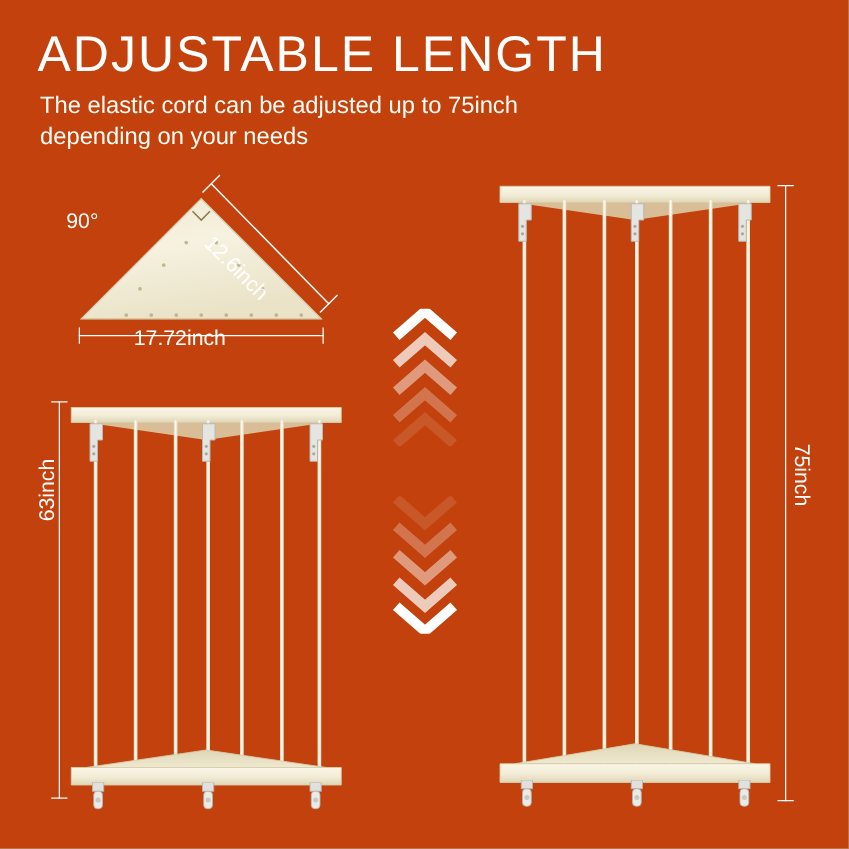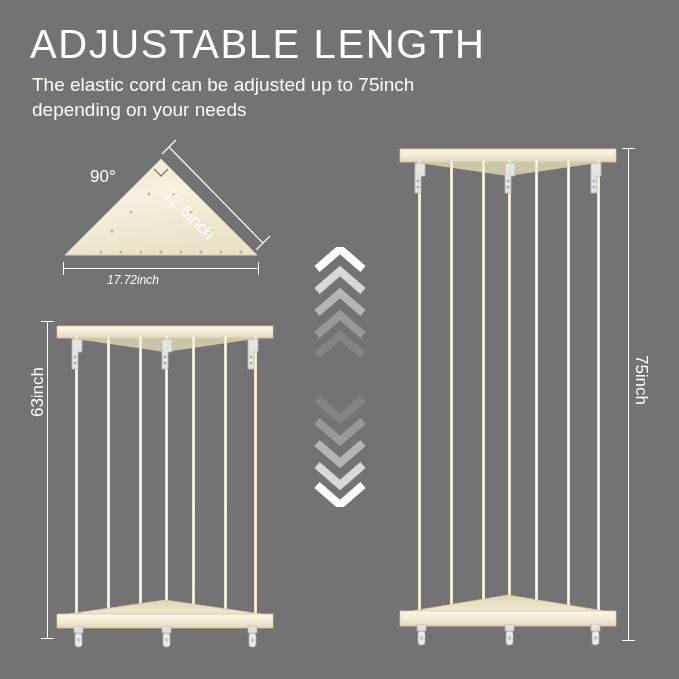--- a/index.html
+++ b/index.html
@@ -4,21 +4,21 @@
 <style>
   html, body {
     margin: 0;
     padding: 0;
     background: #b5bd99;
   }
   #stage {
     position: relative;
     width: 679px;
     height: 679px;
-    background: #737373;
+    background: #c2410c;
     overflow: hidden;
     font-family: "Liberation Sans", sans-serif;
   }
 
   
   .title {
     position: absolute;
     left: 30px;
     top: 22px;
     font-size: 40px;
@@ -117,33 +117,33 @@
         <circle cx="68" cy="55" r="1.5"></circle>
         <circle cx="86" cy="37" r="1.5"></circle>
         <circle cx="147" cy="74" r="1.5"></circle>
         <circle cx="128" cy="55" r="1.5"></circle>
         <circle cx="110" cy="37" r="1.5"></circle>
       </g>
 
       <path d="M 91,12 L 98,19 L 105,12" fill="none" stroke="#8f7b52" stroke-width="1.3"></path>
     </svg>
 
-    <div class="dimlabel" style="left:-2px; top:22px; font-size:17px;margin-left:37px;">90°</div>
+    <div class="dimlabel" style="left:-2px; top:22px; font-size:17px;">90°</div>
 
     <svg style="position:absolute; left:96px; top:2px; width:130px; height:130px; overflow:visible;">
       <line x1="18" y1="0" x2="112" y2="96" stroke="#ffffff" stroke-width="1.2"></line>
       <line x1="11" y1="7" x2="25" y2="-7" stroke="#ffffff" stroke-width="1.2"></line>
       <line x1="105" y1="103" x2="119" y2="89" stroke="#ffffff" stroke-width="1.2"></line>
     </svg>
     <div class="dimlabel" style="left:118px; top:40px; transform:rotate(45deg); transform-origin:0 0; font-size:17px;">12.6inch</div>
 
     <div class="dimline-h" style="left:8px; top:123px; width:196px;"></div>
     <div class="tick-v" style="left:8px; top:117px;"></div>
     <div class="tick-v" style="left:203px; top:117px;"></div>
-    <div class="dimlabel" style="left:52px; top:128px; font-size:12px;font-style:italic;">17.72inch</div>
+    <div class="dimlabel" style="left:52px; top:116px; font-size:17px;">17.72inch</div>
   </div>
 
   <div class="unit" id="unit-short" style="left:55px; top:318px; width:220px; height:335px;">
 
     <svg style="position:absolute; left:0; top:0; width:220px; height:335px; overflow:visible;">
       <defs>
         <linearGradient id="boardS" x1="0" y1="0" x2="0" y2="1">
           <stop offset="0%" stop-color="#faf6e6"></stop>
           <stop offset="55%" stop-color="#f2ecd6"></stop>
           <stop offset="100%" stop-color="#ded6b6"></stop>

